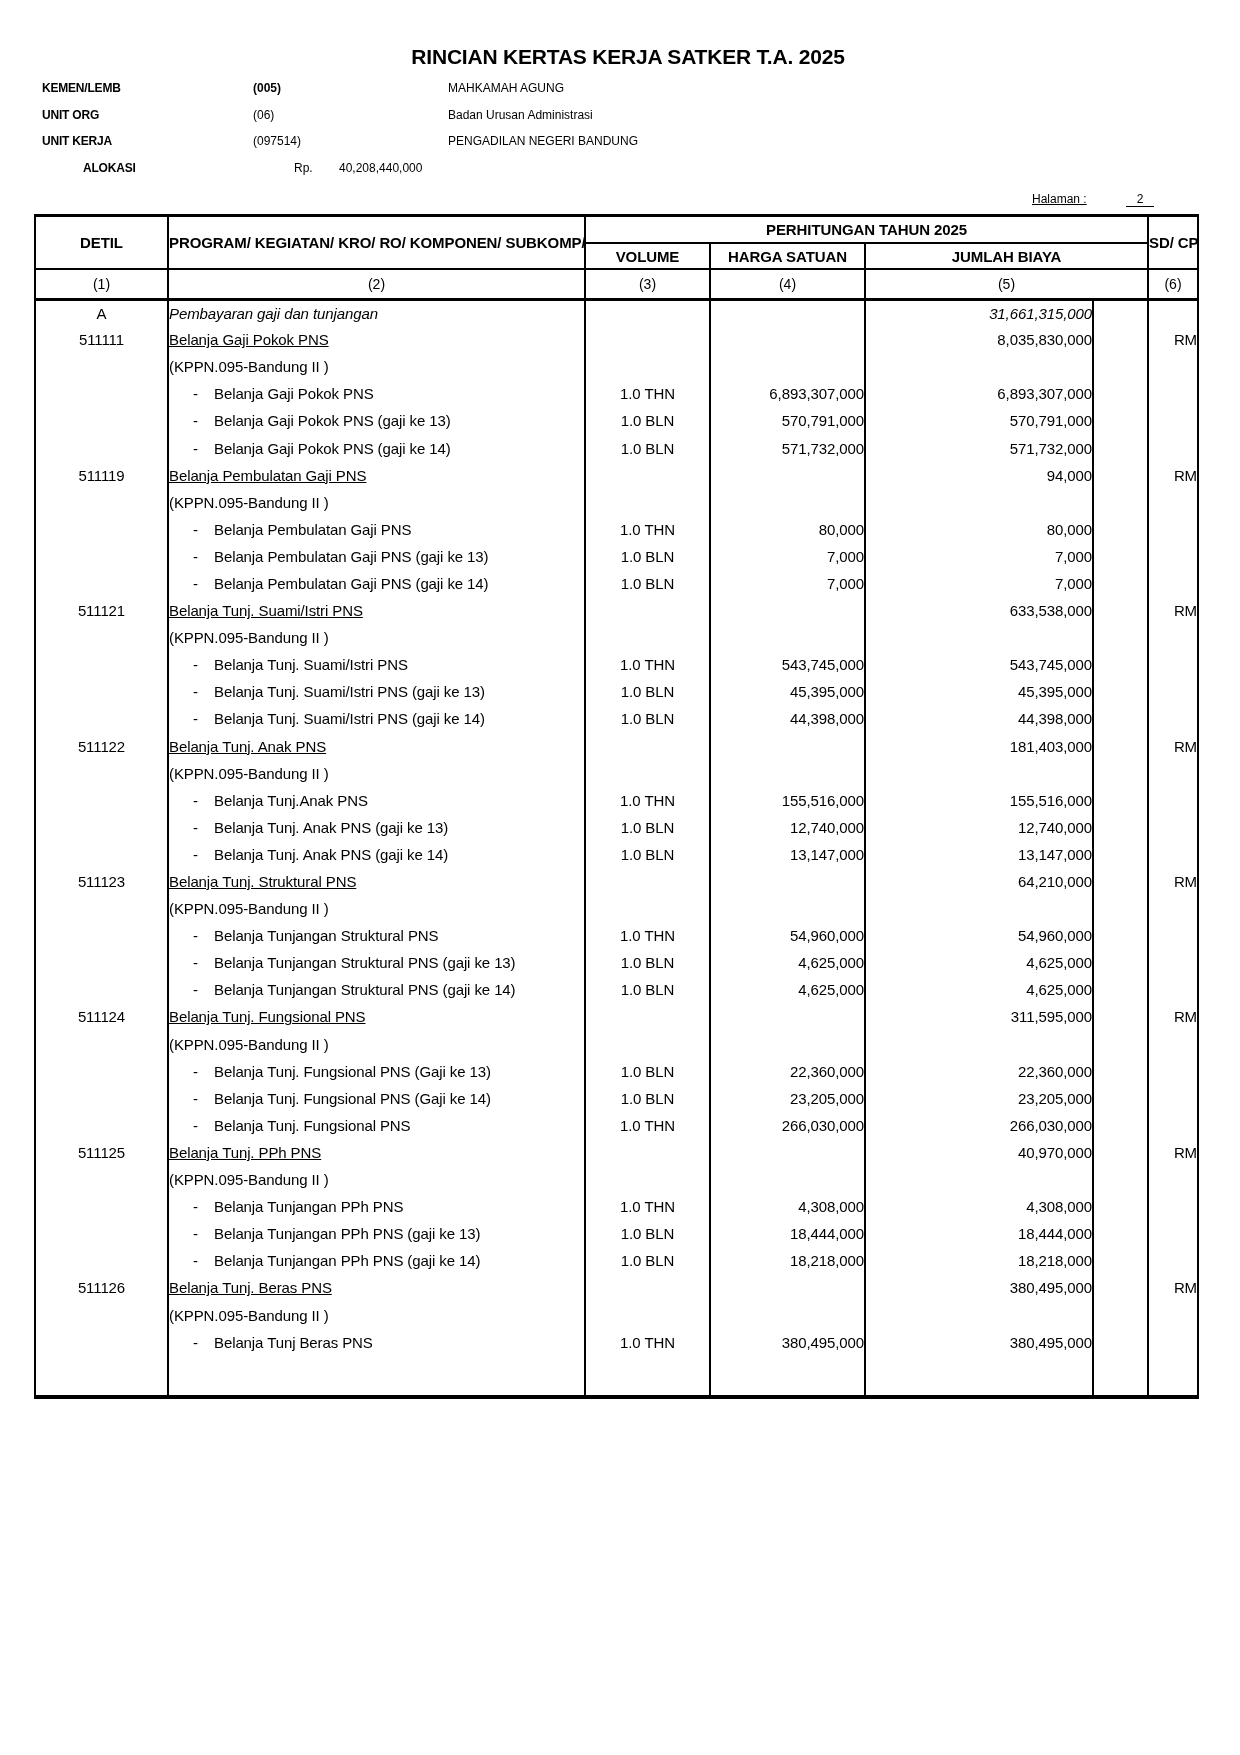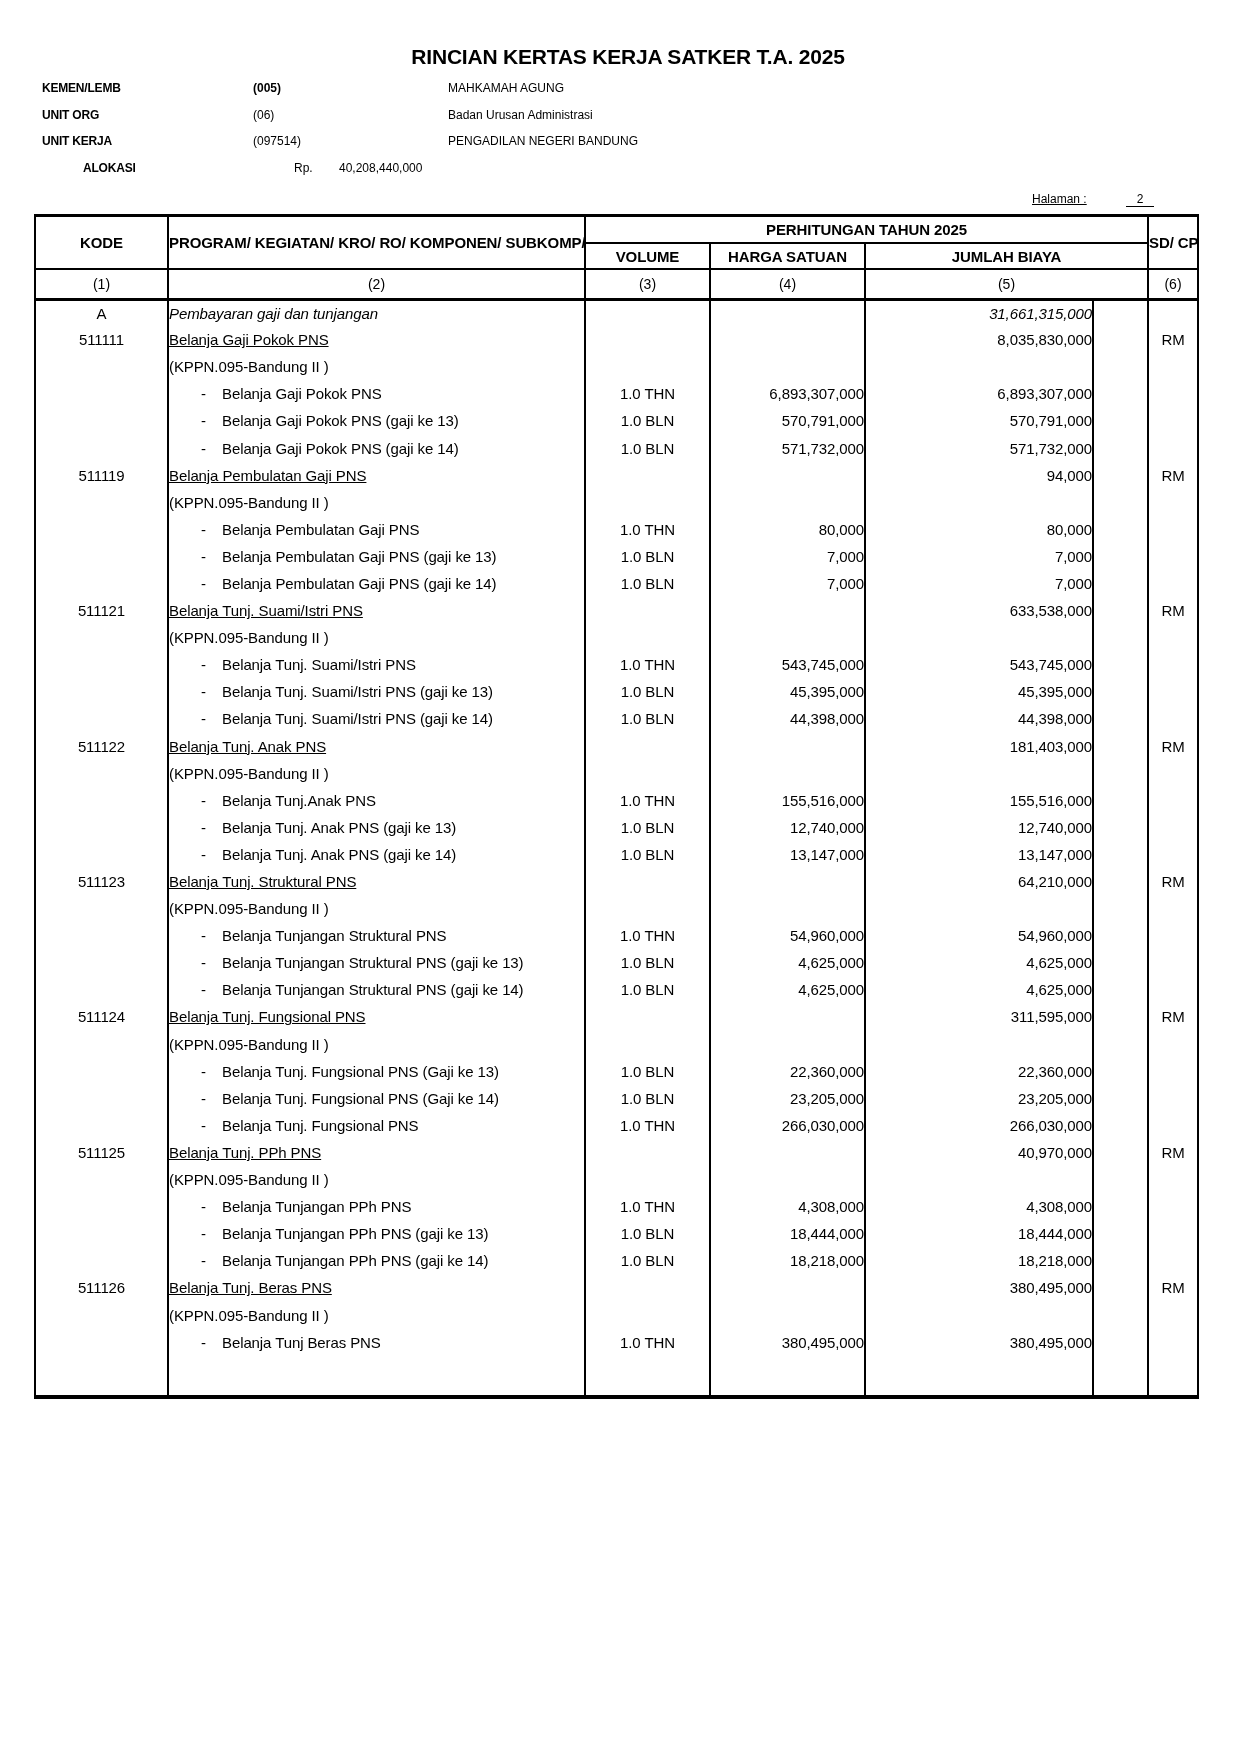--- a/index.html
+++ b/index.html
@@ -58,28 +58,28 @@
   tr.h2 { height:26px; }
   tr.h1 th, tr.h2 th { border-bottom:2px solid #000; }
   tr.h3 { height:30px; }
   tr.h3 td { border-bottom:3px solid #000; font-size:14px; text-align:center; }
   .two-line { white-space:pre-line; line-height:17px; }
 
   tbody td { font-size:15px; letter-spacing:-0.1px; }
   tbody tr.r { height:27.1px; }
   td.c-kode { text-align:center; }
   td.c-ur { text-align:left; padding-left:5px; }
-  tr.row-detail td.c-ur { padding-left:32px; }
+  tr.row-detail td.c-ur { padding-left:24px; }
   .dash { display:inline-block; width:21px; }
   tr.row-akun .txt { text-decoration:underline; }
   tr.row-section td.c-ur, tr.row-section td.c-jumlah { font-style:italic; }
   td.c-vol { text-align:center; }
   td.c-harga { text-align:right; padding-right:3px; }
   td.c-jumlah { text-align:right; padding-right:4px; }
-  td.c-sdcp { text-align:center; }
+  td.c-sdcp { text-align:right; }
   tr.filler td { height:auto; }
 </style>
 </head>
 <body>
 
 <div class="doc-title">RINCIAN KERTAS KERJA SATKER T.A. 2025</div>
 
 <div class="meta-row m0">
   <span class="m-label">KEMEN/LEMB</span>
   <span class="m-code">(005)</span>
@@ -112,21 +112,21 @@
       <col style="width:132px">
         <col style="width:417px">
         <col style="width:125px">
       <col style="width:155px">
         <col style="width:228px">
         <col style="width:55px">
         <col style="width:49px">
     </colgroup>
     <thead>
       <tr class="h1">
-        <th rowspan="2">KODE</th>
+        <th rowspan="2">DETIL</th>
         <th rowspan="2" class="two-line">PROGRAM/ KEGIATAN/ KRO/ RO/ KOMPONEN/
 SUBKOMP/ DETIL</th>
         <th colspan="4">PERHITUNGAN TAHUN 2025</th>
         <th rowspan="2" class="two-line b0">SD/
 CP</th>
       </tr>
       <tr class="h2">
         <th>VOLUME</th>
         <th>HARGA SATUAN</th>
         <th colspan="2">JUMLAH BIAYA</th>

